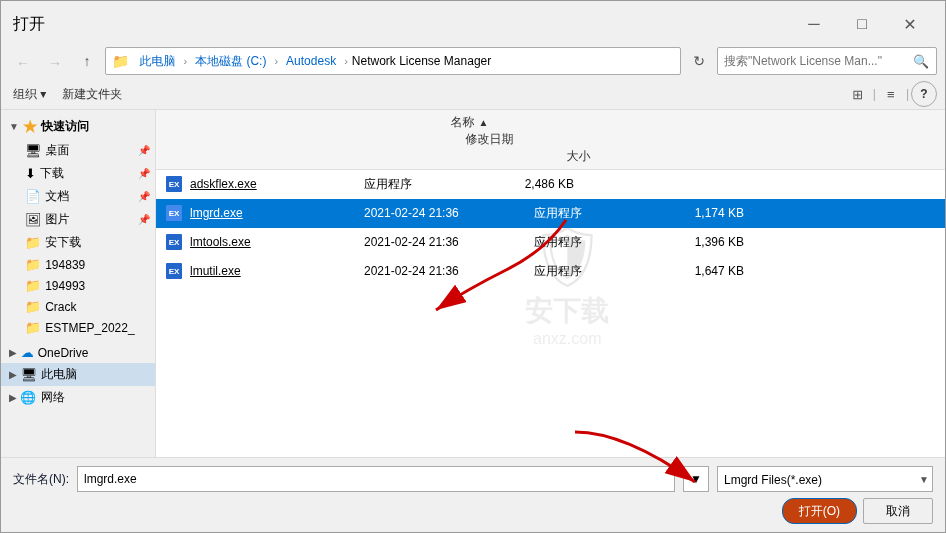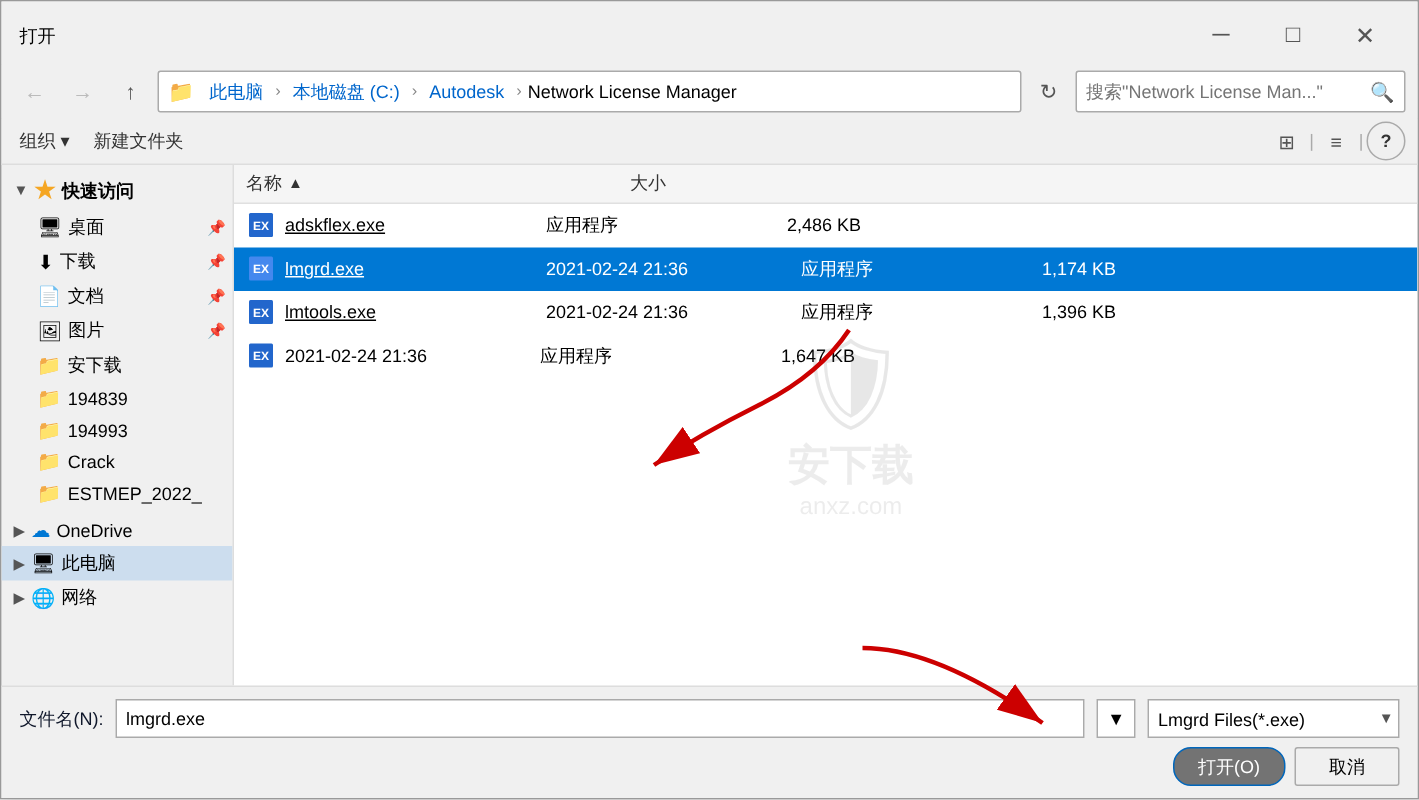--- a/index.html
+++ b/index.html
@@ -24,21 +24,21 @@
     }
     .title-bar {
       background: #f0f0f0;
       padding: 8px 12px 4px 12px;
       display: flex;
       align-items: center;
       justify-content: space-between;
       border-bottom: none;
     }
     .title-bar-left {
-      font-size: 12px;
+      font-size: 16px;
       color: #000;
     }
     .title-bar-right {
       display: flex;
       gap: 2px;
     }
     .title-btn {
       width: 46px;
       height: 30px;
       border: none;
@@ -251,20 +251,21 @@
       position: relative;
     }
     .file-list-header {
       display: flex;
       align-items: center;
       padding: 4px 8px;
       border-bottom: 1px solid #e0e0e0;
       background: #f5f5f5;
       font-size: 12px;
       color: #333;
+      flex-direction: column;
     }
     .col-name { width: 200px; display: flex; align-items: center; gap: 4px; cursor: pointer; }
     .col-date { width: 170px; }
     .col-type { width: 130px; }
     .col-size { width: 80px; text-align: right; }
     .col-arrow { font-size: 10px; }
 
     .file-list {
       flex: 1;
       overflow-y: auto;
@@ -360,21 +361,21 @@
       font-size: 12px;
     }
     .filetype-select {
       height: 26px;
       border: 1px solid #aaa;
       background: #fff;
       padding: 1px 20px 0 6px;
       font-size: 12px;
       appearance: none;
       cursor: pointer;
-      width: 168px;
+      width: 216px;
     }
     .filetype-wrapper {
       position: relative;
       display: flex;
       align-items: center;
     }
     .filetype-arrow {
       position: absolute;
       right: 4px;
       font-size: 10px;
@@ -390,21 +391,21 @@
       height: 26px;
       min-width: 70px;
       border: 1px solid #aaa;
       background: #f0f0f0;
       cursor: pointer;
       font-size: 12px;
       padding: 0 16px;
       border-radius: 2px;
     }
     .action-btn.primary {
-      background: #737373;
+      background: #c2410c;
       color: #fff;
       border-color: #0066bb;
       border-radius: 12px;
     }
 
     
     .arrow-overlay {
       position: absolute;
       pointer-events: none;
       z-index: 20;
@@ -545,20 +546,21 @@
       </div>
     </div>
 
     <div class="file-area">
 
       <div class="file-list-header">
         <div class="col-name">
           <span>名称</span>
           <span class="col-arrow">▲</span>
         </div>
+        <div class="col-date">修改日期</div>
         <div class="col-size">大小</div>
       </div>
 
       <div class="file-list">
 
         <div class="file-row">
           <div class="file-icon">
             <span class="exe-icon">EX</span>
           </div>
           <div class="file-name">adskflex.exe</div>
@@ -583,20 +585,21 @@
           <div class="file-name">lmtools.exe</div>
           <div class="file-date">2021-02-24 21:36</div>
           <div class="file-type">应用程序</div>
           <div class="file-size">1,396 KB</div>
         </div>
 
         <div class="file-row">
           <div class="file-icon">
             <span class="exe-icon">EX</span>
           </div>
+          <div class="file-name">lmutil.exe</div>
           <div class="file-date">2021-02-24 21:36</div>
           <div class="file-type">应用程序</div>
           <div class="file-size">1,647 KB</div>
         </div>
       </div>
 
       <div class="watermark">
         <div class="watermark-icon">🛡</div>
         <span class="watermark-text">安下载</span>
         <span class="watermark-sub">anxz.com</span>

